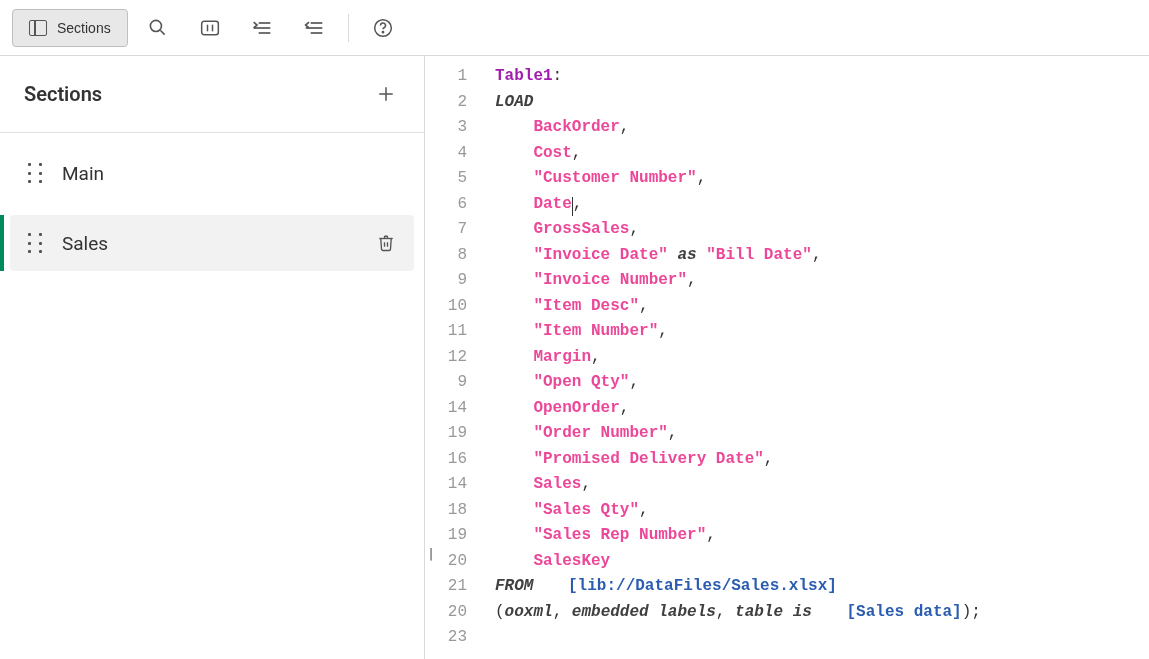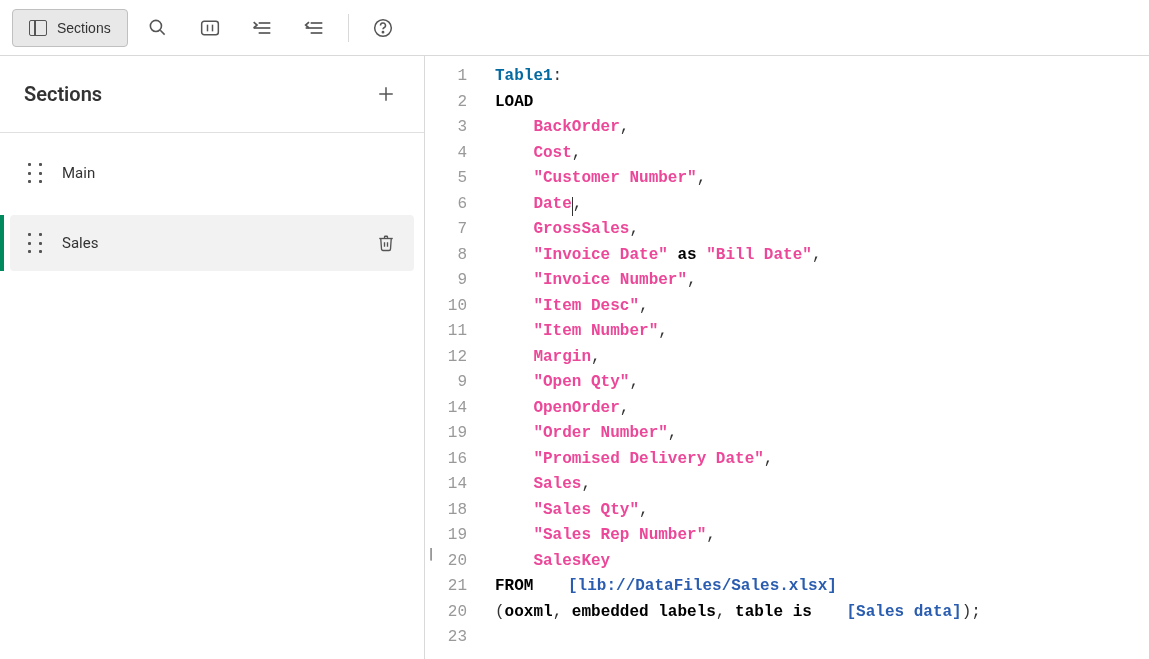--- a/index.html
+++ b/index.html
@@ -143,21 +143,21 @@
       display: flex;
       justify-content: space-between;
     }
     .drag-handle .dot {
       width: 3px;
       height: 3px;
       background: #555;
       border-radius: 1px;
     }
     .section-label {
-      font-size: 15px;
+      font-size: 19px;
       color: #333;
       flex: 1;
     }
     .delete-btn {
       width: 24px;
       height: 24px;
       display: flex;
       align-items: center;
       justify-content: center;
       background: transparent;
@@ -193,22 +193,22 @@
       background: #fff;
     }
     .gutter div { height: 25.5px; }
     .code {
       flex: 1;
       padding-left: 18px;
       white-space: pre;
       color: #333;
     }
     .code-line { height: 25.5px; display: block; position: relative; }
-    .tok-label { color: #0369a1; font-weight: 600; text-align: center; }
-    .tok-kw { color: #000000; font-weight: 600; }
+    .tok-label { color: #a21caf; font-weight: 600; text-align: center; }
+    .tok-kw { color: #404040; font-weight: 600; font-style: italic; }
     .tok-field { color: #ec4899; font-weight: 600; }
     .tok-lib { color: #2a5db0; font-weight: 600; margin-left: 25px; }
     .tok-punc { color: #333; }
     .cursor-caret {
       display: inline-block;
       width: 0;
       height: 19px;
       border-right: 1px solid #333;
       vertical-align: text-top;
       margin-top: 2px;

